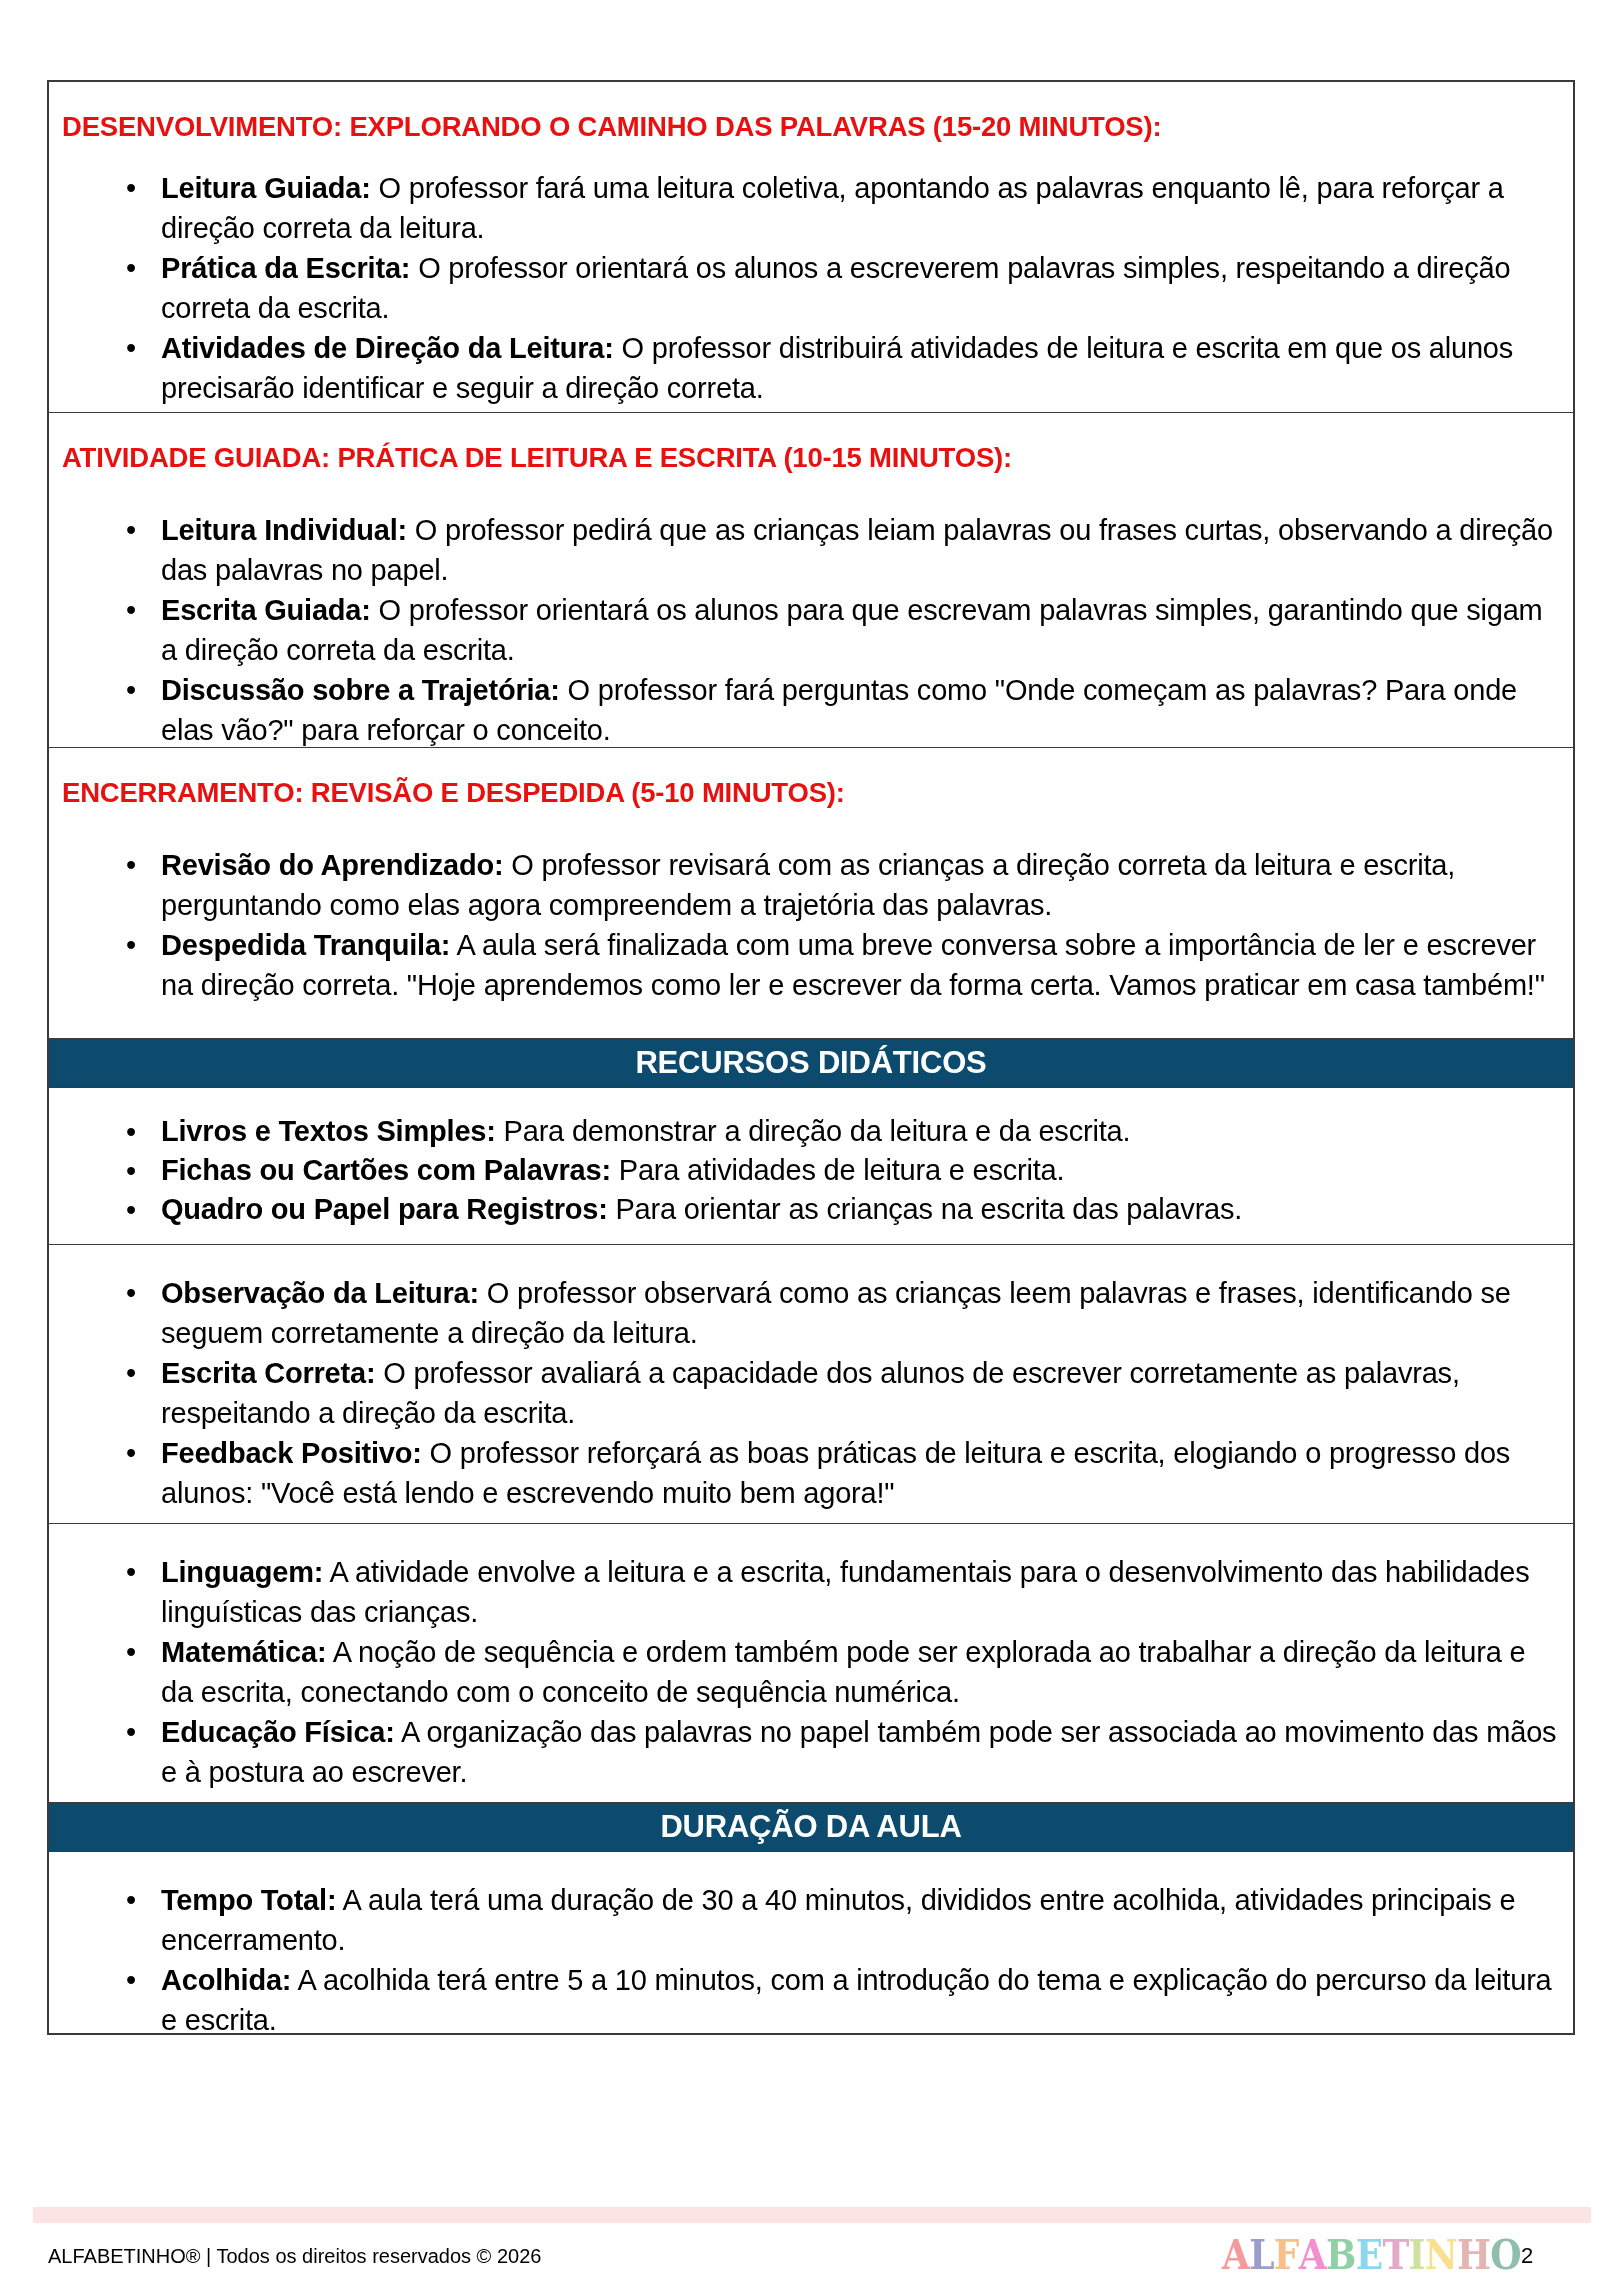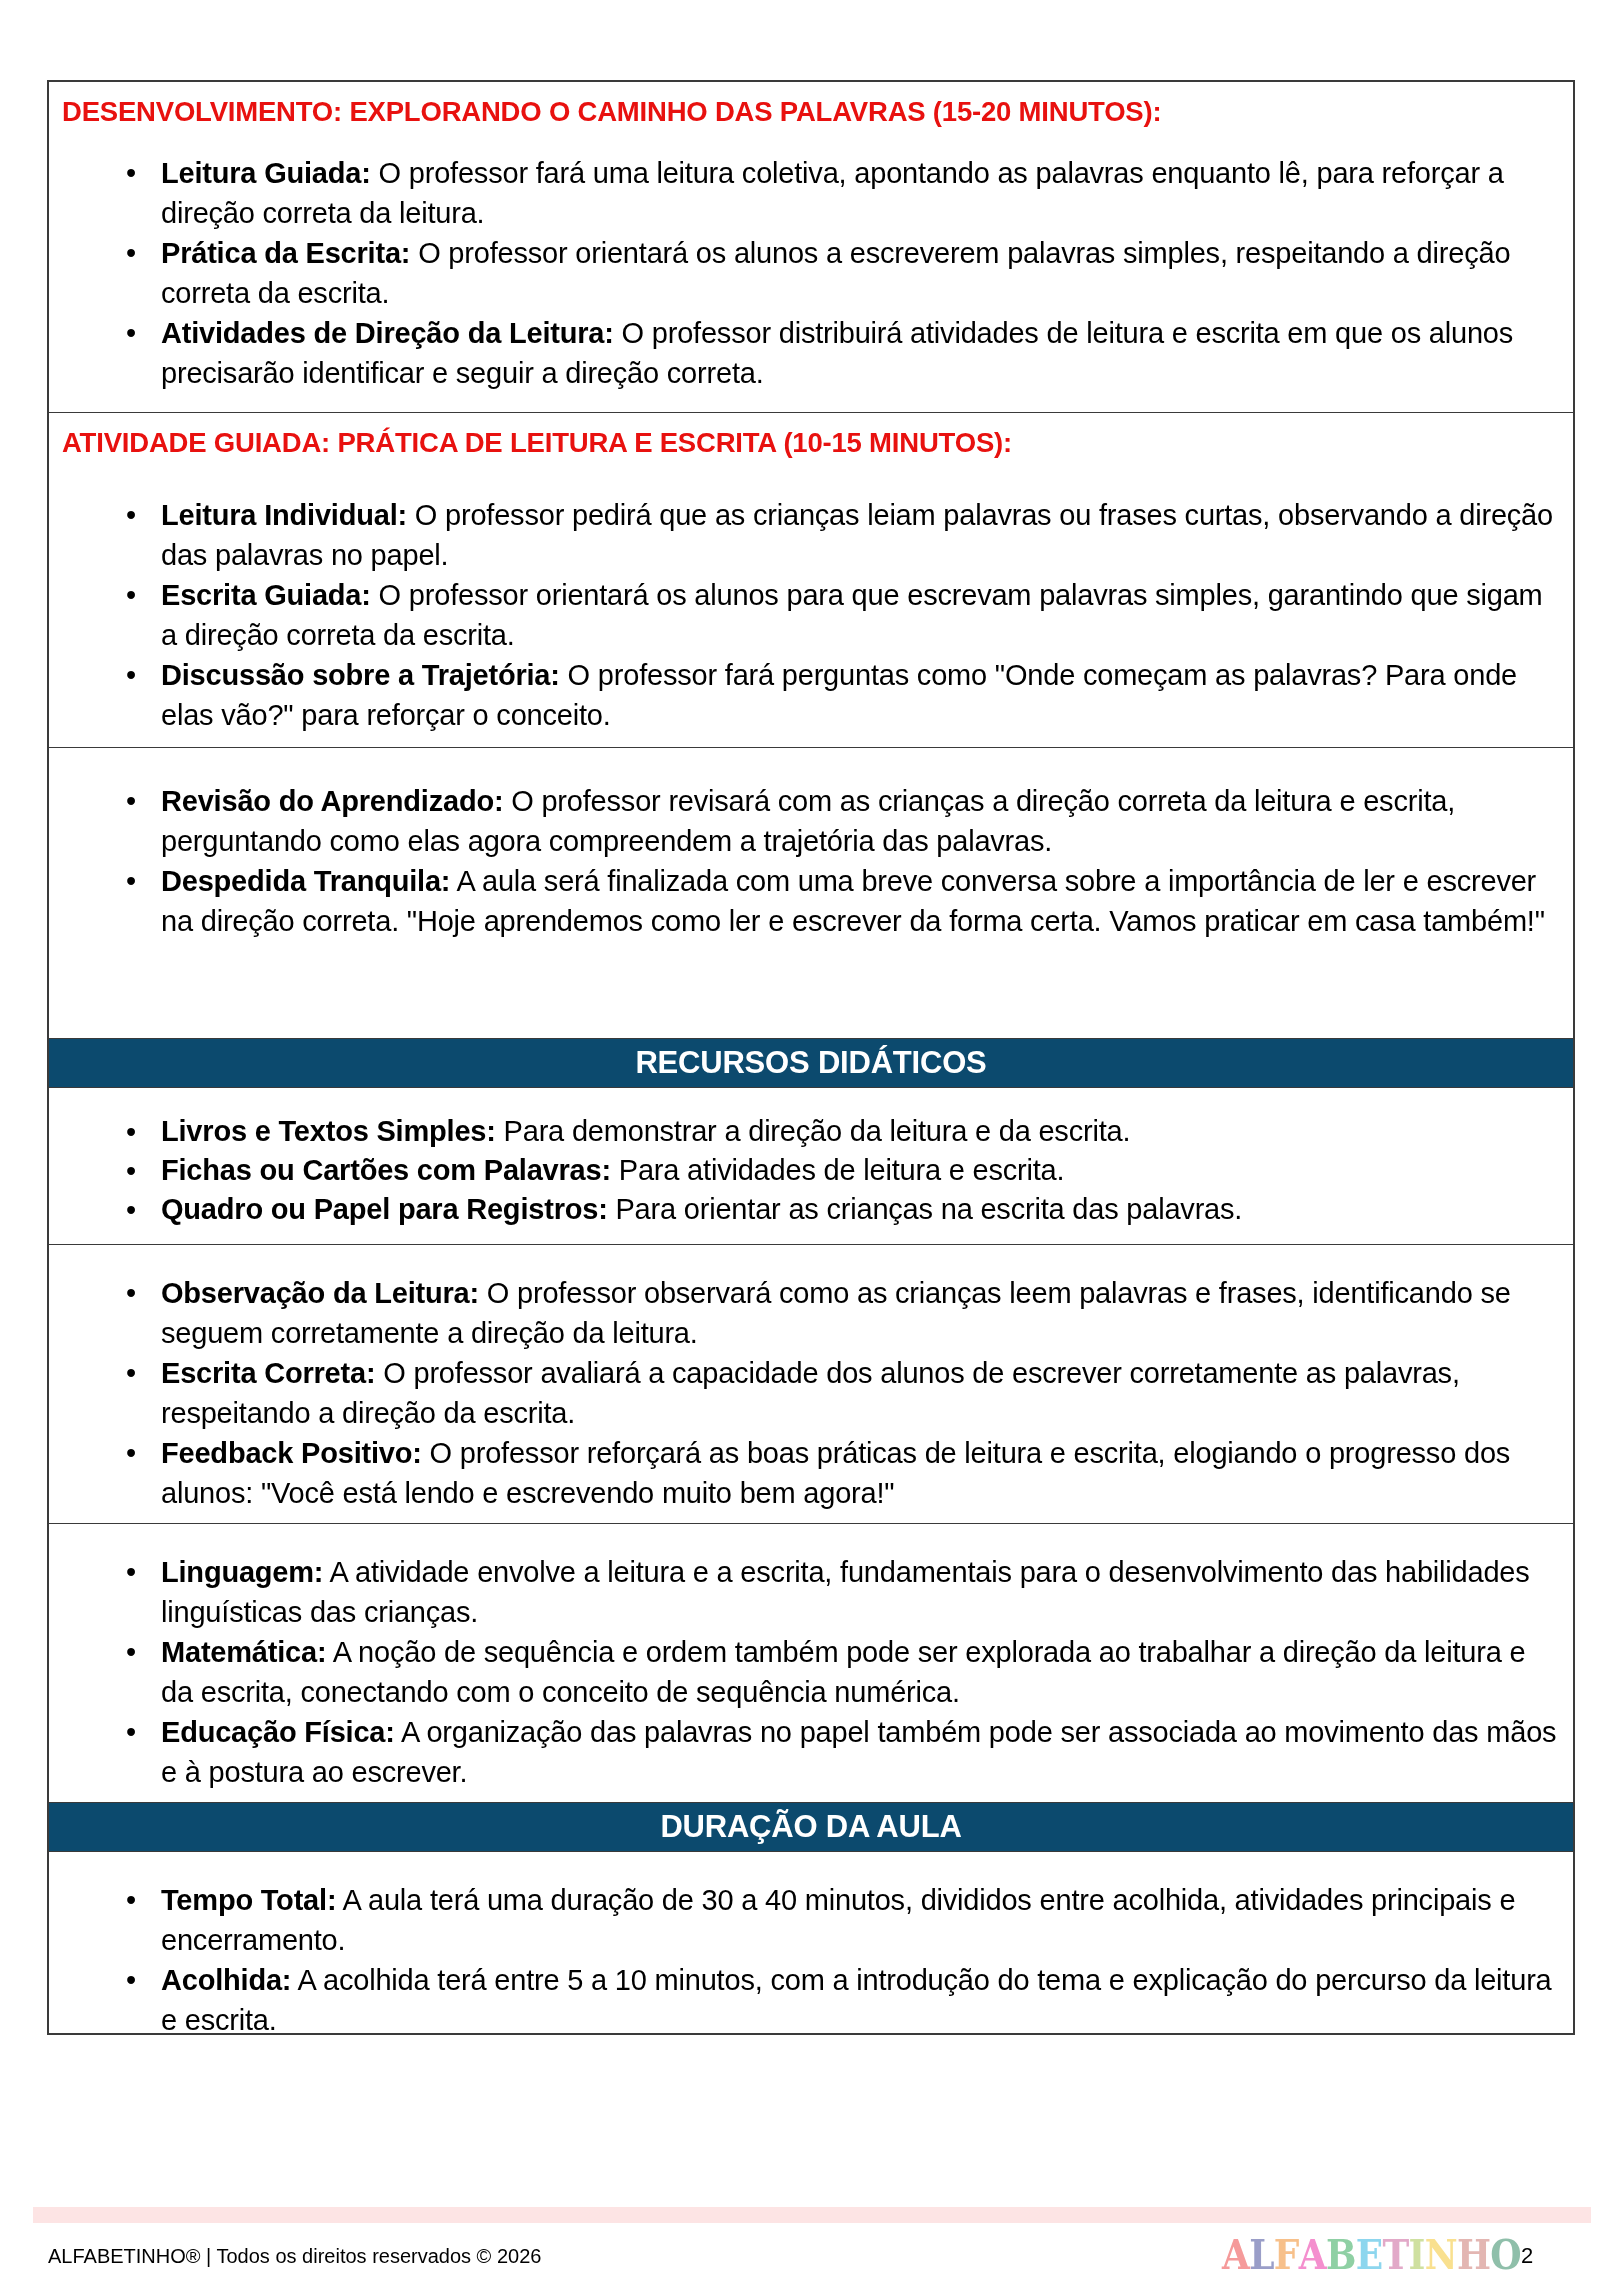--- a/index.html
+++ b/index.html
@@ -11,21 +11,21 @@
     position: absolute; left: 47px; top: 80px; width: 1528px;
     border: 2px solid #3a3a3a; box-sizing: border-box;
   }
   .section {
     border-bottom: 1.3px solid #3a3a3a; box-sizing: border-box;
     padding: 0 13px 0 13px; position: relative;
   }
   .section:last-child { border-bottom: none; }
   .red-title {
     color: #e8110f; font-weight: bold; font-size: 27.5px;
-    line-height: 39px; margin: 0; padding-top: 10px; letter-spacing: -0.2px;
+    line-height: 39px; margin: 0; padding-top: 25px; letter-spacing: -0.2px;
   }
   ul.items { list-style: none; margin: 0; padding: 0; }
   ul.items li {
     position: relative; padding-left: 99px; font-size: 29px; line-height: 40px;
     letter-spacing: -0.2px;
   }
   ul.items li .bullet {
     position: absolute; left: 64px; top: 0; font-size: 29px; line-height: 40px;
   }
   ul.items li b { font-weight: bold; }
@@ -84,20 +84,21 @@
   <div class="section s2">
     <p class="red-title">ATIVIDADE GUIADA: PRÁTICA DE LEITURA E ESCRITA (10-15 MINUTOS):</p>
     <ul class="items">
       <li><span class="bullet">•</span><b>Leitura Individual:</b><span> O professor pedirá que as crianças leiam palavras ou frases curtas, observando a direção das palavras no papel.</span></li>
       <li><span class="bullet">•</span><b>Escrita Guiada:</b><span> O professor orientará os alunos para que escrevam palavras simples, garantindo que sigam a direção correta da escrita.</span></li>
       <li><span class="bullet">•</span><b>Discussão sobre a Trajetória:</b><span> O professor fará perguntas como "Onde começam as palavras? Para onde elas vão?" para reforçar o conceito.</span></li>
     </ul>
   </div>
 
   <div class="section s3">
+    <p class="red-title">ENCERRAMENTO: REVISÃO E DESPEDIDA (5-10 MINUTOS):</p>
     <ul class="items">
       <li><span class="bullet">•</span><b>Revisão do Aprendizado:</b><span> O professor revisará com as crianças a direção correta da leitura e escrita, perguntando como elas agora compreendem a trajetória das palavras.</span></li>
       <li><span class="bullet">•</span><b>Despedida Tranquila:</b><span> A aula será finalizada com uma breve conversa sobre a importância de ler e escrever na direção correta. "Hoje aprendemos como ler e escrever da forma certa. Vamos praticar em casa também!"</span></li>
     </ul>
   </div>
 
   <div class="green-header">RECURSOS DIDÁTICOS</div>
   <div class="section body-recursos">
     <ul class="items">
       <li><span class="bullet">•</span><b>Livros e Textos Simples:</b><span> Para demonstrar a direção da leitura e da escrita.</span></li>

